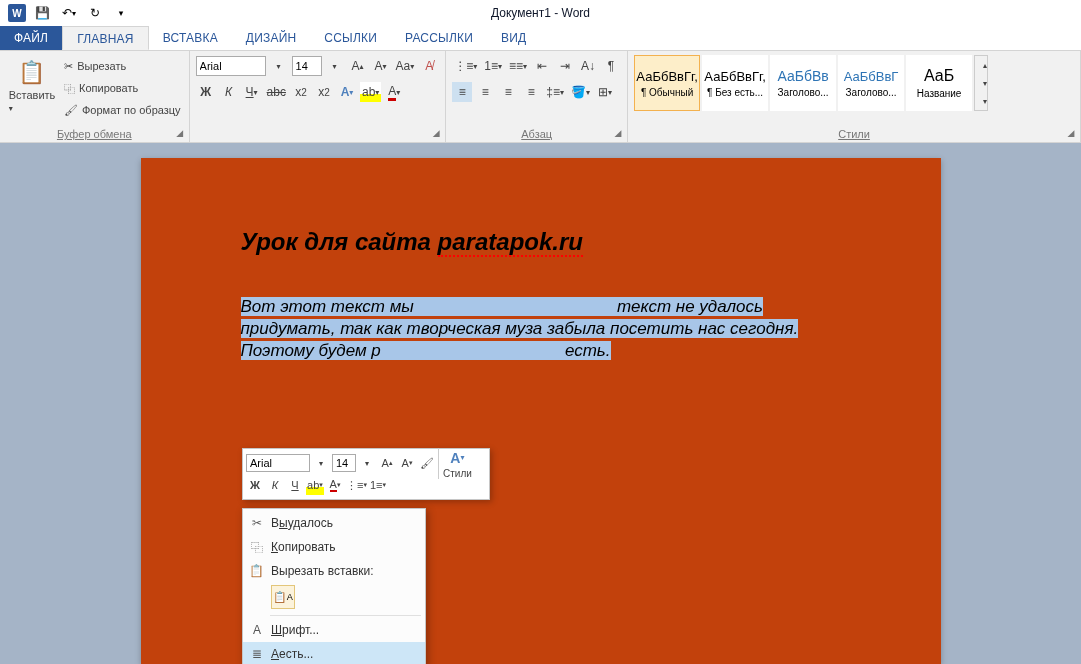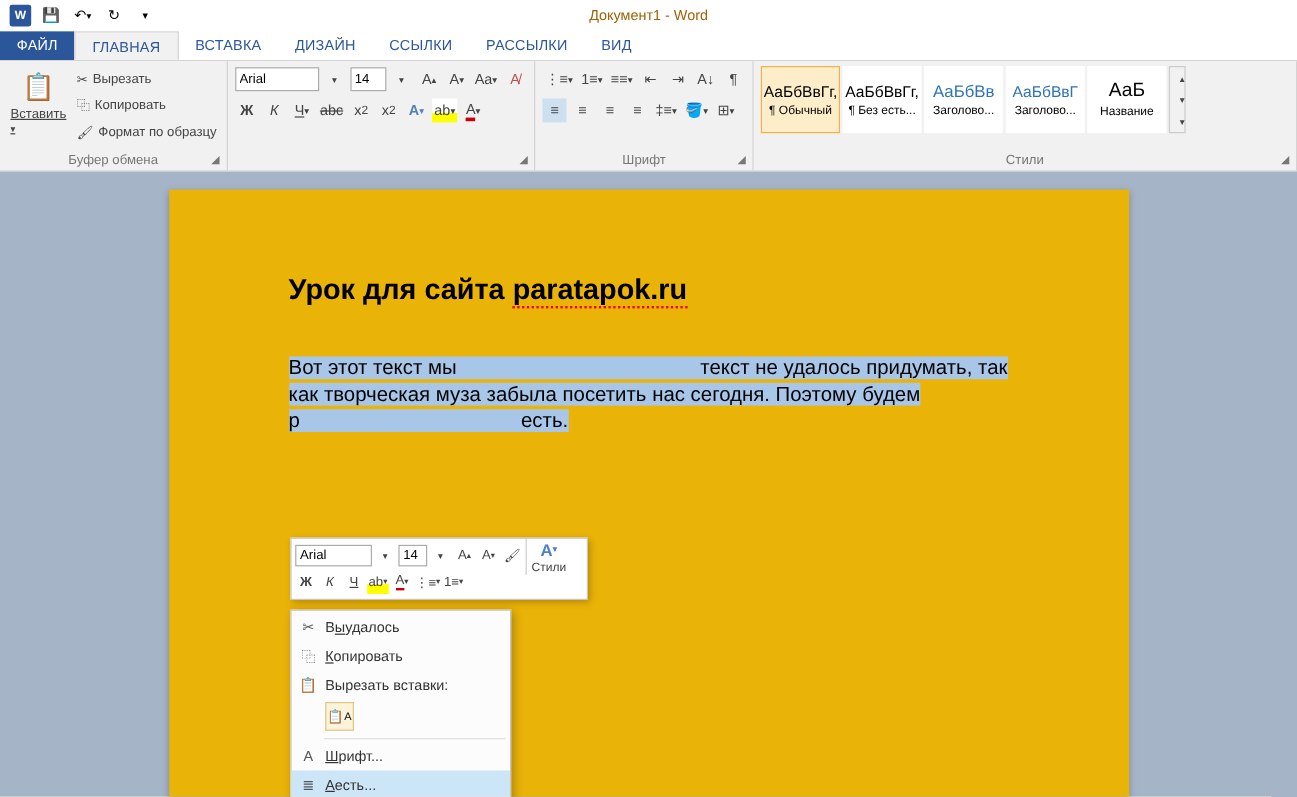--- a/index.html
+++ b/index.html
@@ -1,44 +1,44 @@
 <!DOCTYPE html>
 <html><head>
 <meta charset="utf-8">
 <style>
 * { box-sizing: border-box; margin: 0; padding: 0; }
 body { font-family: "Segoe UI", Tahoma, sans-serif; font-size: 12px; background: #fff; width: 1081px; height: 664px; overflow: hidden; position: relative; }
 .titlebar { background: #fff; height: 26px; display: flex; align-items: center; position: relative; }
 .qat { display: flex; align-items: center; padding-left: 5px; gap: 2px; }
 .qat-item { width: 24px; height: 22px; display: flex; align-items: center; justify-content: center; cursor: pointer; }
 .wicon { width: 18px; height: 18px; background: #2b579a; color: #fff; font-size: 10px; font-weight: bold; display: flex; align-items: center; justify-content: center; border-radius: 2px;}
-.title-text { position: absolute; left: 50%; transform: translateX(-50%); color: #a16207; font-size: 12px; }
+.title-text { position: absolute; left: 50%; transform: translateX(-50%); color: #0f172a; font-size: 12px; }
 .tabs { display: flex; height: 25px; border-bottom: 1px solid #d4d4d4; background: #fff; }
 .tab { padding: 0 14px; line-height: 25px; font-size: 12px; color: #2b579a; cursor: pointer; text-transform: uppercase; letter-spacing: 0.2px; }
 .tab.file { background: #2b579a; color: #fff; }
 .tab.active { border: 1px solid #d4d4d4; border-bottom: 1px solid #f1f1f1; background: #f1f1f1; }
 .ribbon { background: #f1f1f1; border-bottom: 1px solid #d4d4d4; height: 92px; display: flex; }
 .group { border-right: 1px solid #d4d4d4; padding: 4px 6px 2px 6px; display: flex; flex-direction: column; justify-content: space-between; position: relative; }
-.group-label { text-align: center; color: #777; font-size: 11px; padding-top: 2px;}
+.group-label { text-align: center; color: #777; font-size: 11px; padding-top: 2px; text-decoration: underline;}
 .launcher { position: absolute; right: 3px; bottom: 3px; width: 12px; height: 12px; font-size: 9px; color: #777; display:flex; align-items:center; justify-content:center;}
 .group-body { display: flex; gap: 4px; }
 .big-btn { display: flex; flex-direction: column; align-items: center; width: 52px; cursor: pointer; padding: 2px; }
 .big-btn .ic { width: 32px; height: 32px; display:flex; align-items:center; justify-content:center; font-size: 22px;}
-.big-btn .lbl { font-size: 11px; color: #444; text-align: left; line-height: 12px; text-decoration: underline;}
+.big-btn .lbl { font-size: 11px; color: #444; text-align: left; line-height: 12px;}
 .small-row { display: flex; align-items: center; gap: 3px; height: 22px; }
 .small-btn { min-width: 20px; height: 20px; display: flex; align-items: center; justify-content: center; cursor: pointer; font-size: 12px; color: #444; padding:0 2px;}
 .ribbon-input { height: 20px; border: 1px solid #ababab; background: #fff; font-size: 11px; padding: 0 3px; }
 .fontname { width: 70px; }
 .fontsize { width: 30px; }
 .style-gal { display: flex; gap: 2px; }
 .style-item { width: 66px; height: 56px; border: 1px solid transparent; background: #fff; display: flex; flex-direction: column; align-items: center; justify-content: center; cursor: pointer; font-size: 10px; }
 .style-item.sel { border: 1px solid #f3b14e; background: #fdeec9;}
 .style-prev { font-size: 13px; margin-bottom: 3px; }
 .workspace { background: #a5b4c7; position: absolute; top: 143px; left: 0; right: 0; bottom: 0; display: flex; justify-content: center; padding-top: 15px; }
-.page { width: 800px; background: #eab308; box-shadow: 0 2px 6px rgba(0,0,0,0.25); padding: 70px 100px; position: relative; }
+.page { width: 800px; background: #c2410c; box-shadow: 0 2px 6px rgba(0,0,0,0.25); padding: 70px 100px; position: relative; font-style: italic; }
 .doc-title { font-family: Arial, sans-serif; font-size: 24px; font-weight: bold; margin-bottom: 40px; }
 .spell { border-bottom: 2px dotted red; }
 .body-text { font-family: Arial, sans-serif; font-size: 17px; line-height: 22px; }
 .sel-text { background: #a8c6e8; }
 .mini-toolbar { position: absolute; left: 242px; top: 448px; width: 248px; background: #fff; border: 1px solid #c6c6c6; box-shadow: 2px 2px 6px rgba(0,0,0,0.25); padding: 3px; z-index: 10; }
 .mt-row { display: flex; gap: 2px; align-items: center; height: 22px; }
 .mt-input { border: 1px solid #ababab; height: 18px; font-size: 11px; padding: 0 3px; }
 .mt-btn { min-width: 18px; height: 20px; display: flex; align-items: center; justify-content: center; cursor: pointer; font-size: 11px; color: #444; }
 .context-menu { position: absolute; left: 242px; top: 508px; width: 184px; background: #fcfcfc; border: 1px solid #c6c6c6; box-shadow: 2px 2px 8px rgba(0,0,0,0.3); z-index: 10; padding: 2px 0; }
 .cm-item { height: 24px; display: flex; align-items: center; padding: 0 8px 0 28px; font-size: 12px; color: #333; cursor: pointer; position: relative; }
@@ -160,21 +160,21 @@
       <div class="small-row">
         <span class="small-btn" style="background:#cde0f0">≡</span>
         <span class="small-btn">≡</span>
         <span class="small-btn">≡</span>
         <span class="small-btn">≡</span>
         <span class="small-btn">‡≡<span style="font-size:8px">▾</span></span>
         <span class="small-btn">🪣<span style="font-size:8px">▾</span></span>
         <span class="small-btn">⊞<span style="font-size:8px">▾</span></span>
       </div>
     </div>
-    <div class="group-label">Шрифт</div>
+    <div class="group-label">Абзац</div>
     <div class="launcher">◢</div>
   </div>
 
   <div class="group" style="flex:1">
     <div class="style-gal">
       <div class="style-item sel">
         <div class="style-prev">АаБбВвГг,</div>
         <div>¶ Обычный</div>
       </div>
       <div class="style-item">

